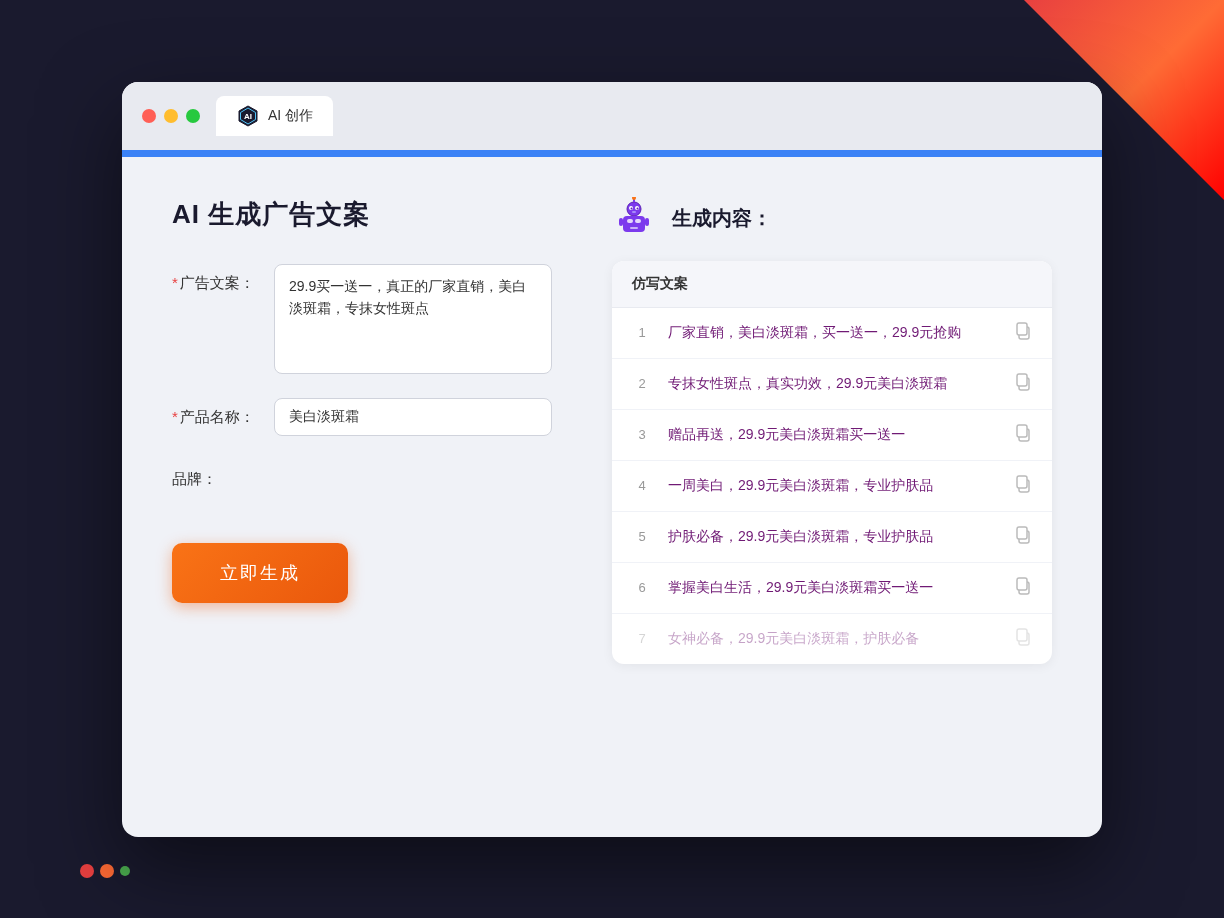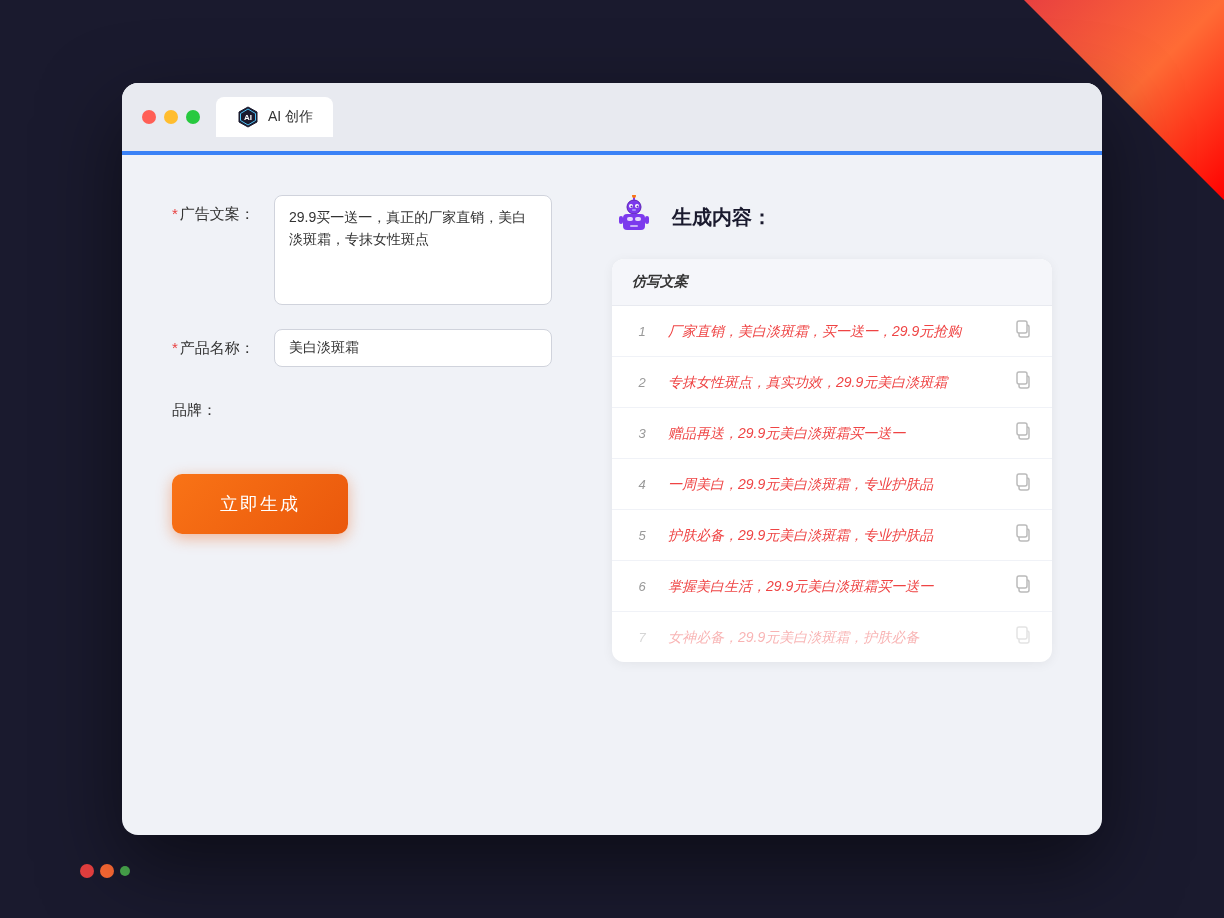--- a/index.html
+++ b/index.html
@@ -48,21 +48,21 @@
       overflow: hidden;
     }
 
     
     .title-bar {
       background: #e8eaf0;
       display: flex;
       align-items: center;
       padding: 14px 20px;
       gap: 16px;
-      border-bottom: 4px solid #3b82f6;
+      border-bottom: 7px solid #3b82f6;
     }
     .window-controls {
       display: flex;
       gap: 8px;
       align-items: center;
     }
     .wc-btn {
       width: 14px;
       height: 14px;
       border-radius: 50%;
@@ -177,21 +177,20 @@
       font-size: 20px;
       font-weight: 600;
       color: #1a1a2e;
     }
 
     .result-table {
       background: #fff;
       border-radius: 12px;
       overflow: hidden;
       box-shadow: 0 2px 12px rgba(0,0,0,0.06);
-      font-style: italic;
     }
     .table-header {
       background: #f5f6fa;
       padding: 14px 20px;
       font-size: 14px;
       font-weight: 600;
       color: #333;
       border-bottom: 1px solid #e8eaf0;
     }
     .table-row {
@@ -209,21 +208,21 @@
     }
     .row-num {
       font-size: 13px;
       color: #999;
       min-width: 20px;
       text-align: center;
     }
     .row-text {
       flex: 1;
       font-size: 14px;
-      color: #ef4444;
+      color: #701a75;
       line-height: 1.5;
     }
     .copy-icon {
       width: 18px;
       height: 18px;
       color: #aaa;
       cursor: pointer;
       flex-shrink: 0;
     }
   </style>
@@ -253,20 +252,21 @@
         <polygon points="12,4 19.5,8.5 19.5,15.5 12,20 4.5,15.5 4.5,8.5" fill="none" stroke="#4fc3f7" stroke-width="1"></polygon>
         <text x="12" y="15" text-anchor="middle" fill="white" font-size="8" font-weight="bold">AI</text>
       </svg>
       <span>AI 创作</span>
     </div>
   </div>
 
   <div class="main-content">
 
     <div class="left-panel">
+      <h1 class="page-title">AI 生成广告文案</h1>
 
       
       <div class="form-row">
         <label class="form-label">
           <span class="required-star">*</span><span>广告文案：</span>
         </label>
         <textarea class="form-input" style="">29.9买一送一，真正的厂家直销，美白淡斑霜，专抹女性斑点</textarea>
       </div>
 
       

